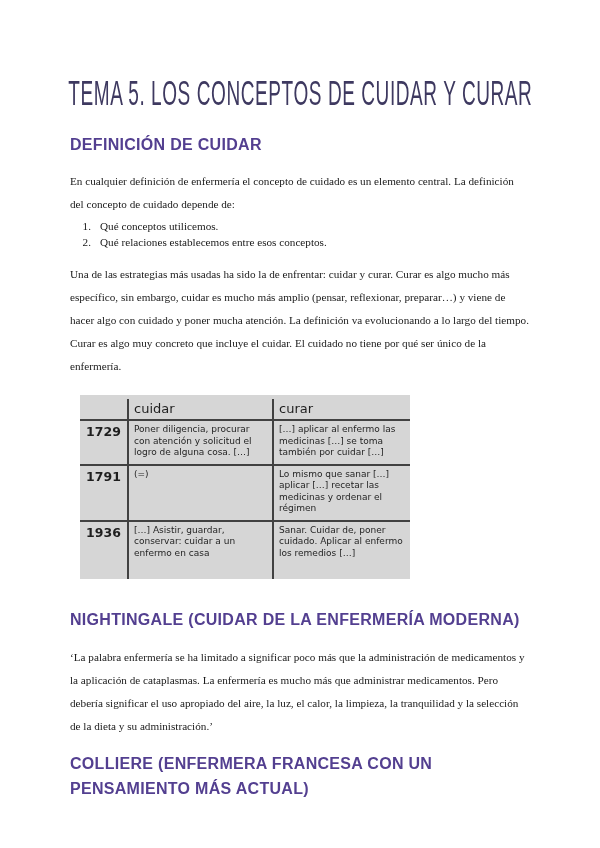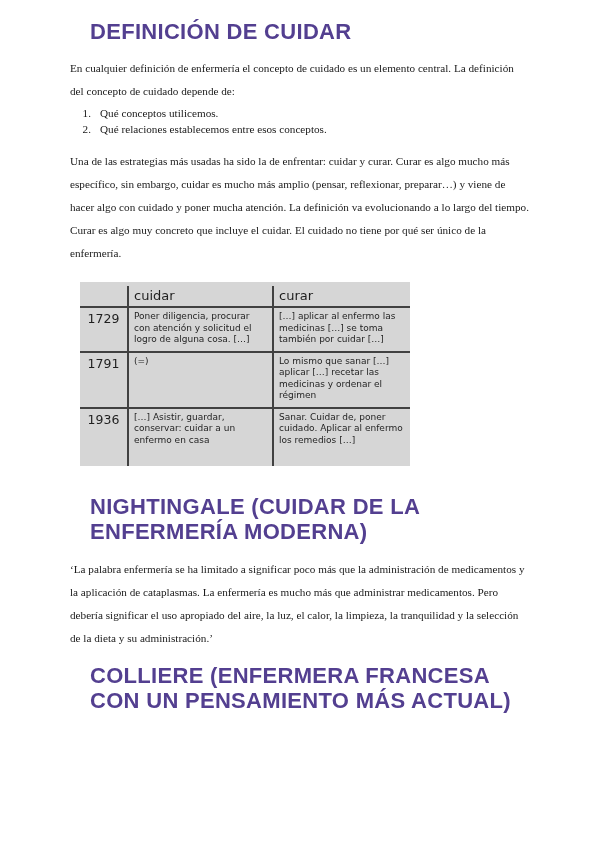--- a/index.html
+++ b/index.html
@@ -28,25 +28,24 @@
     font-size: 34px;
     letter-spacing: 1px;
     color: #3e3960;
     transform: scale(0.56, 1.04);
     transform-origin: center center;
     white-space: nowrap;
   }
   .h2 {
     font-family: "Liberation Sans", sans-serif;
     font-weight: 700;
-    font-size: 22px;
+    font-size: 16px;
     letter-spacing: 0.3px;
     line-height: 25px;
     color: #533f90;
-    margin-left: 20px;
   }
   .h2.first { margin-top: 19px; }
   .h2.mt-section { margin-top: 13px; }
   .h2.after-table { margin-top: 28px; }
   .body-text {
     font-size: 11.2px;
     line-height: 23px;
     margin-top: 13px;
     color: #191919;
   }
@@ -82,36 +81,39 @@
   table.etym tr.body-row { border-top: 2px solid #414141; }
   table.etym td.v-sep { border-left: 2px solid #414141; }
   table.etym tr.head-row td {
     font-size: 13px;
     line-height: 15px;
     padding: 2px 5px 3px 5px;
   }
   table.etym td.label-cell {
     text-align: center;
     font-size: 12.5px;
-    font-weight: 400;
+    font-weight: 700;
     line-height: 14px;
     padding-top: 4px;
   }
   table.etym tr.row-etimol td.label-cell {
     font-weight: 400;
     font-size: 11.5px;
   }
   table.etym tr:last-child td { padding-bottom: 20px; }
   .quote-text { margin-top: 14px; }
 </style>
 </head>
 <body>
 
 <div class="page">
 
+  <div class="title-wrap">
+    <h1 class="doc-title">TEMA 5. LOS CONCEPTOS DE CUIDAR Y CURAR</h1>
+  </div>
 
   <h2 class="h2 first">DEFINICIÓN DE CUIDAR</h2>
 
   <p class="body-text">En cualquier definición de enfermería el concepto de cuidado es un elemento central. La definición del concepto de cuidado depende de:</p>
 
   <div class="num-list">
     <div class="list-item">
       <span class="num">1.</span>
       <span class="txt">Qué conceptos utilicemos.</span>
     </div>

